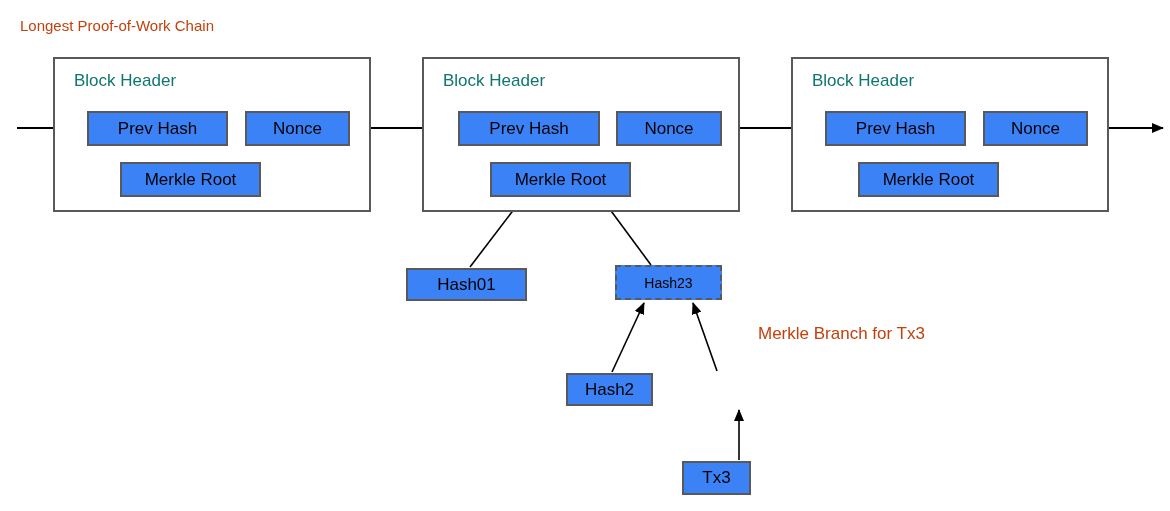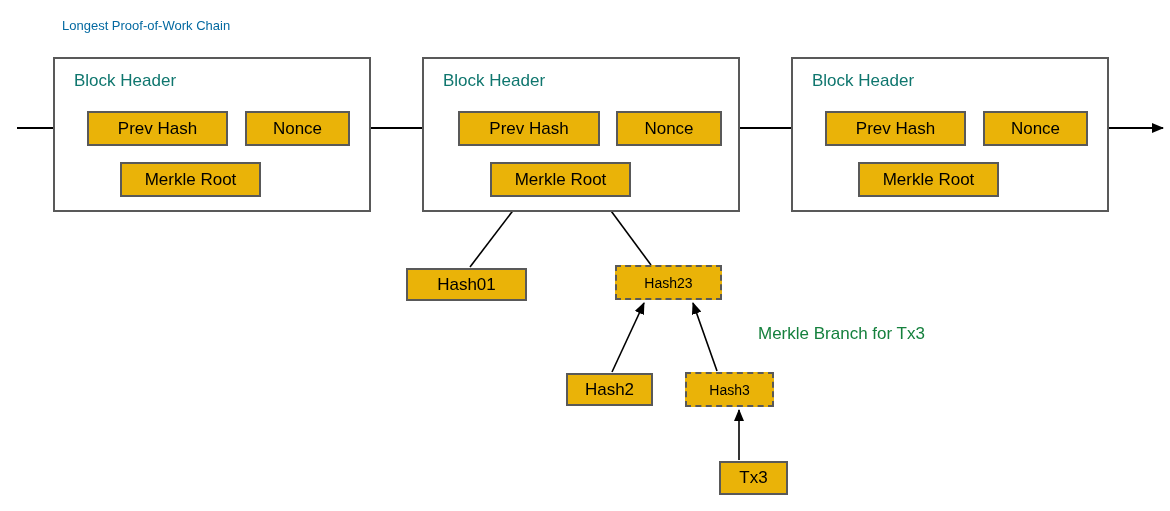--- a/index.html
+++ b/index.html
@@ -24,21 +24,21 @@
     top: 0;
     width: 1170px;
     height: 511px;
   }
   .node {
     position: absolute;
     box-sizing: border-box;
     display: flex;
     align-items: center;
     justify-content: center;
-    background: #eab308;
+    background: #3b82f6;
     color: #000000;
     white-space: nowrap;
   }
   .block-outer {
     border: 2px solid #595959;
     background: #ffffff;
     display: block;
   }
   .block-title {
     position: absolute;
@@ -57,29 +57,28 @@
   }
   .hash-box-dashed {
     border: 2px dashed #595959;
     font-size: 14px;
   }
   .plain-label {
     position: absolute;
     font-size: 17px;
     line-height: 17px;
     white-space: nowrap;
-    color: #15803d;
+    color: #c2410c;
   }
   .title-label {
     position: absolute;
-    font-size: 13px;
+    font-size: 15px;
     line-height: 15px;
     white-space: nowrap;
-    color: #0369a1;
-    margin-left: 42px;
+    color: #c2410c;
   }
 </style>
 </head>
 <body>
 
 <div id="diagram-root">
 
   <svg id="svg-layer" viewBox="0 0 1170 511" xmlns="http://www.w3.org/2000/svg">
     <defs>
       <marker id="arrowFilled" markerWidth="12" markerHeight="10" refX="11" refY="5" orient="auto" markerUnits="userSpaceOnUse">
@@ -125,19 +124,18 @@
   <div class="node field-box" style="left:825px; top:111px; width:141px; height:35px;">Prev Hash</div>
   <div class="node field-box" style="left:983px; top:111px; width:105px; height:35px;">Nonce</div>
   <div class="node field-box" style="left:858px; top:162px; width:141px; height:35px;">Merkle Root</div>
 
   <div class="node hash-box-solid" style="left:406px; top:268px; width:121px; height:33px;">Hash01</div>
 
   <div class="node hash-box-dashed" style="left:615px; top:265px; width:107px; height:35px;">Hash23</div>
 
   <div class="node hash-box-solid" style="left:566px; top:373px; width:87px; height:33px;">Hash2</div>
 
-  <div class="node hash-box-dashed" style="left:685px; top:372px; width:89px; height:35px;">Hash3</div>
 
-  <div class="node hash-box-solid" style="left:719px; top:461px; width:69px; height:34px;">Tx3</div>
+  <div class="node hash-box-solid" style="left:682px; top:461px; width:69px; height:34px;">Tx3</div>
 
   <div class="plain-label" style="left:758px; top:325px;">Merkle Branch for Tx3</div>
 
 </div>
 
 </body></html>

